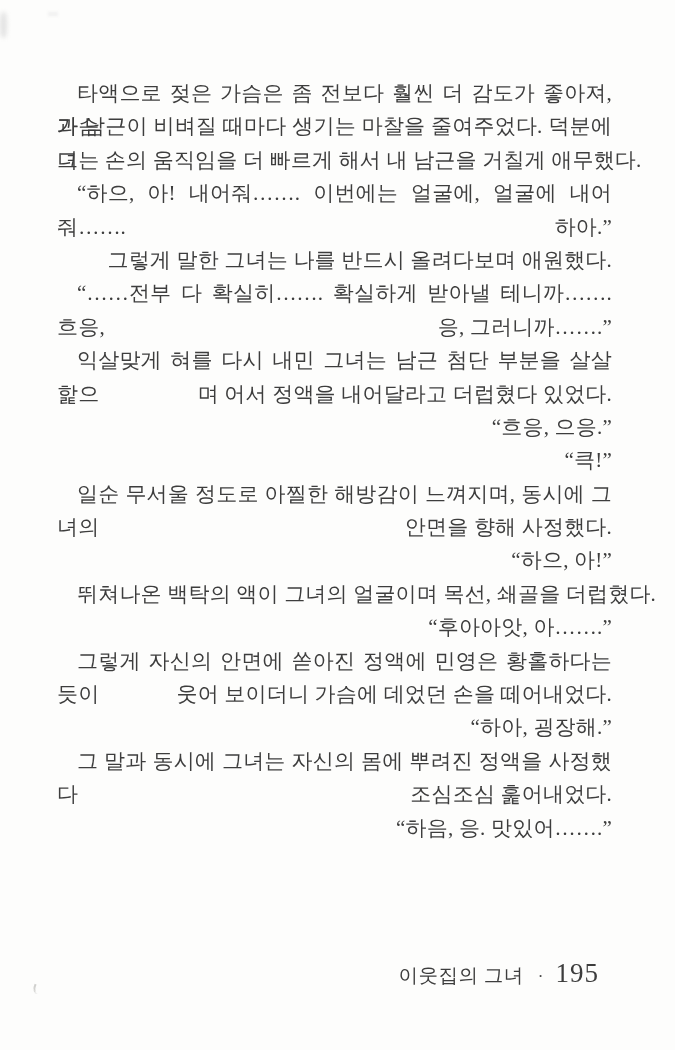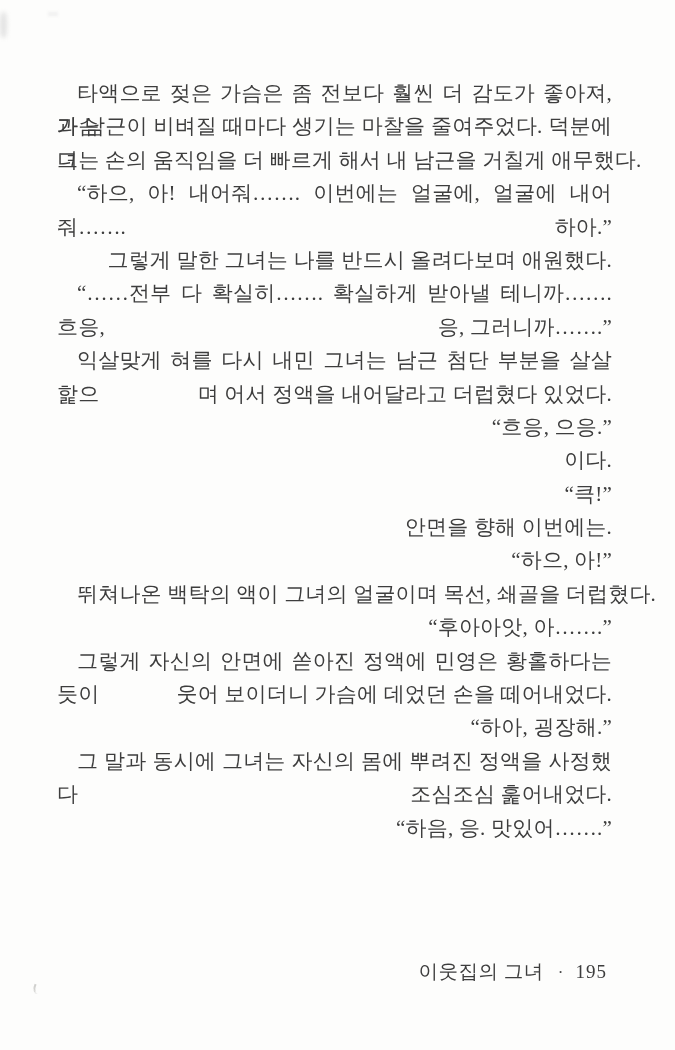--- a/index.html
+++ b/index.html
@@ -69,37 +69,37 @@
   .line.indent {
     text-indent: 20px;
   }
   .line.fill {
     white-space: normal;
     text-align: justify;
     text-align-last: justify;
   }
   .footer {
     position: absolute;
-    right: 68px;
+    right: 76px;
     top: 958px;
     display: flex;
     align-items: baseline;
     color: #3d3d3d;
   }
   .footer .book-title {
     font-size: 19.5px;
     letter-spacing: 0.5px;
   }
   .footer .dot {
     font-size: 17px;
     margin: 0 12px 0 14px;
     color: #4a4a4a;
   }
   .footer .page-number {
-    font-size: 19px;
+    font-size: 27px;
     letter-spacing: 1px;
   }
 </style>
 </head>
 <body>
 
 <div class="page">
 
   <div class="smudge-topleft"></div>
   <div class="smudge-topleft2"></div>
@@ -110,23 +110,23 @@
       <div class="line fill">과 남근이 비벼질 때마다 생기는 마찰을 줄여주었다. 덕분에 그</div>
       <div class="line">녀는 손의 움직임을 더 빠르게 해서 내 남근을 거칠게 애무했다.</div>
       <div class="line indent fill">“하으, 아! 내어줘……. 이번에는 얼굴에, 얼굴에 내어줘…….</div>
       <div class="line">하아.”</div>
       <div class="line indent">그렇게 말한 그녀는 나를 반드시 올려다보며 애원했다.</div>
       <div class="line indent fill">“……전부 다 확실히……. 확실하게 받아낼 테니까……. 흐응,</div>
       <div class="line">응, 그러니까…….”</div>
       <div class="line indent fill">익살맞게 혀를 다시 내민 그녀는 남근 첨단 부분을 살살 핥으</div>
       <div class="line">며 어서 정액을 내어달라고 더럽혔다 있었다.</div>
       <div class="line indent">“흐응, 으응.”</div>
-      <div class="line">이다.</div>
       <div class="line indent">“큭!”</div>
-      <div class="line">안면을 향해 이번에는.</div>
+      <div class="line indent fill">일순 무서울 정도로 아찔한 해방감이 느껴지며, 동시에 그녀의</div>
+      <div class="line">안면을 향해 사정했다.</div>
       <div class="line indent">“하으, 아!”</div>
       <div class="line indent">뛰쳐나온 백탁의 액이 그녀의 얼굴이며 목선, 쇄골을 더럽혔다.</div>
       <div class="line indent">“후아아앗, 아…….”</div>
       <div class="line indent fill">그렇게 자신의 안면에 쏟아진 정액에 민영은 황홀하다는 듯이</div>
       <div class="line">웃어 보이더니 가슴에 데었던 손을 떼어내었다.</div>
       <div class="line indent">“하아, 굉장해.”</div>
       <div class="line indent fill">그 말과 동시에 그녀는 자신의 몸에 뿌려진 정액을 사정했다</div>
       <div class="line">조심조심 훑어내었다.</div>
       <div class="line indent">“하음, 응. 맛있어…….”</div>
     </div>

